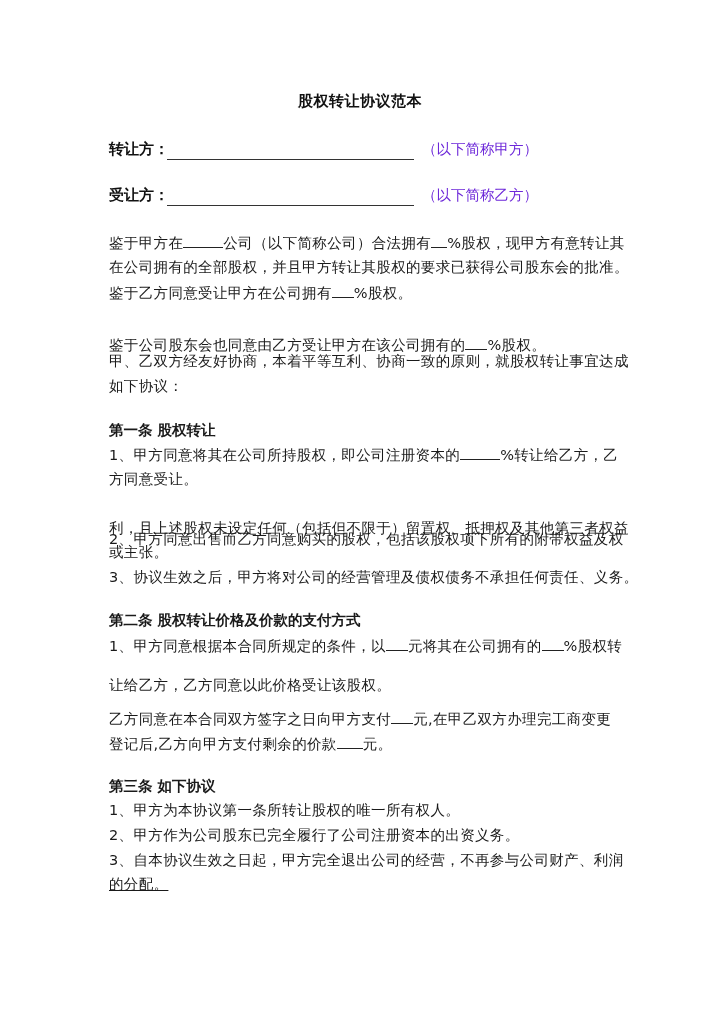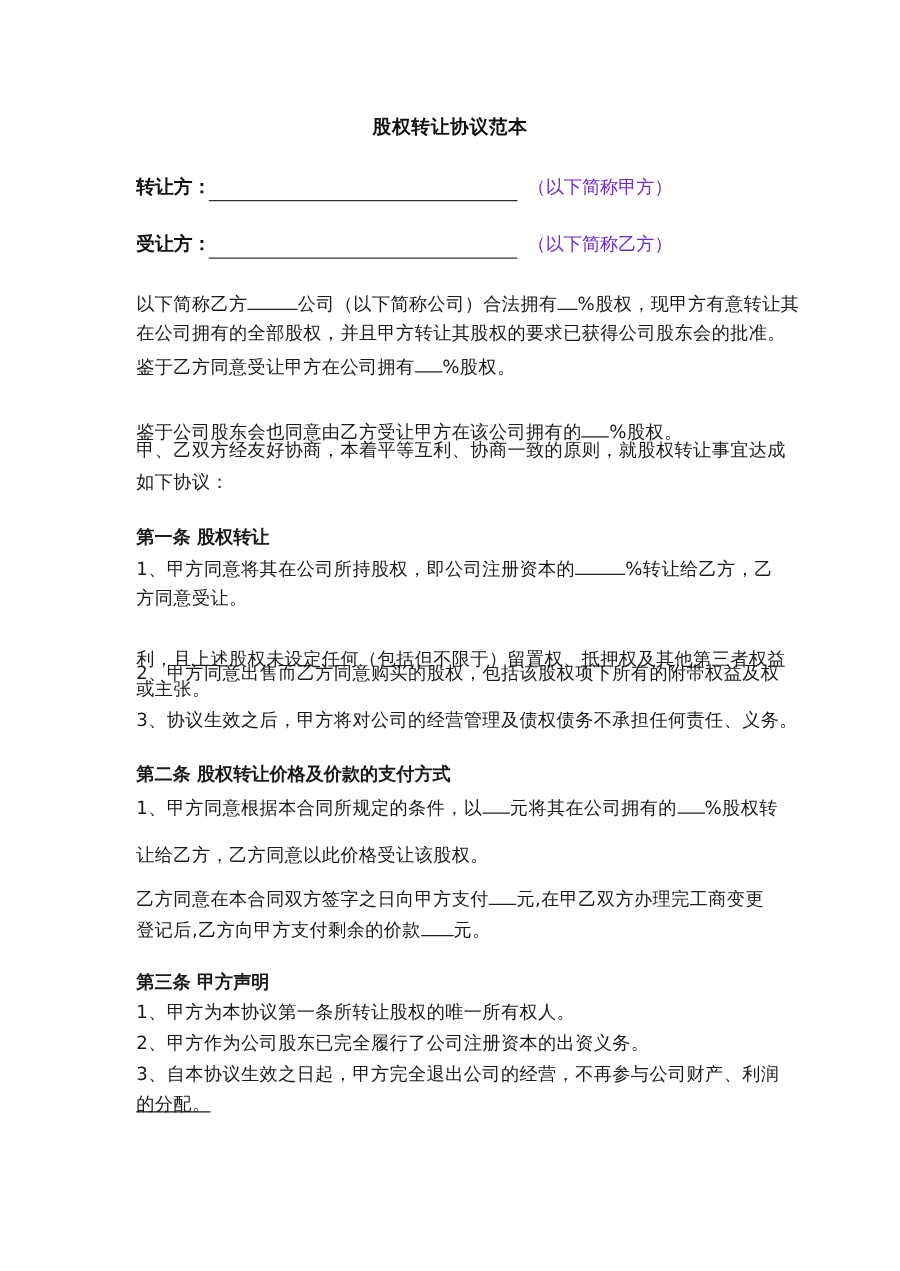--- a/index.html
+++ b/index.html
@@ -39,21 +39,21 @@
 
   <div class="party" style="top:138px;">
     <span class="lbl">转让方：</span><span class="blank"></span><span class="note">（以下简称甲方）</span>
   </div>
 
   <div class="party" style="top:184px;">
     <span class="lbl">受让方：</span><span class="blank"></span><span class="note">（以下简称乙方）</span>
   </div>
 
   <div class="line" style="top:231px;">
-    <span>以下简称乙方</span><span class="u" style="width:40px;"></span><span>公司（以下简称公司）合法拥有</span><span class="u" style="width:16px;"></span><span>%股权，现甲方有意转让其</span>
+    <span>鉴于甲方在</span><span class="u" style="width:40px;"></span><span>公司（以下简称公司）合法拥有</span><span class="u" style="width:16px;"></span><span>%股权，现甲方有意转让其</span>
   </div>
   <div class="line" style="top:256px;">在公司拥有的全部股权，并且甲方转让其股权的要求已获得公司股东会的批准。</div>
   <div class="line" style="top:281px;">
     <span>鉴于乙方同意受让甲方在公司拥有</span><span class="u" style="width:22px;"></span><span>%股权。</span>
   </div>
   <div class="line" style="top:305px;margin-top:28px;">
     <span>鉴于公司股东会也同意由乙方受让甲方在该公司拥有的</span><span class="u" style="width:22px;"></span><span>%股权。</span>
   </div>
 
   <div class="line" style="top:350px;">甲、乙双方经友好协商，本着平等互利、协商一致的原则，就股权转让事宜达成</div>
@@ -74,19 +74,19 @@
     <span>1、甲方同意根据本合同所规定的条件，以</span><span class="u" style="width:22px;"></span><span>元将其在公司拥有的</span><span class="u" style="width:22px;"></span><span>%股权转</span>
   </div>
   <div class="line" style="top:658px;margin-top:16px;">让给乙方，乙方同意以此价格受让该股权。</div>
   <div class="line" style="top:707px;">
     <span>乙方同意在本合同双方签字之日向甲方支付</span><span class="u" style="width:22px;"></span><span>元,在甲乙双方办理完工商变更</span>
   </div>
   <div class="line" style="top:732px;">
     <span>登记后,乙方向甲方支付剩余的价款</span><span class="u" style="width:26px;"></span><span>元。</span>
   </div>
 
-  <div class="line heading" style="top:775px;">第三条  甲方声明</div>
+  <div class="line heading" style="top:775px;">第三条  如下协议</div>
   <div class="line" style="top:799px;">1、甲方为本协议第一条所转让股权的唯一所有权人。</div>
   <div class="line" style="top:824px;">2、甲方作为公司股东已完全履行了公司注册资本的出资义务。</div>
   <div class="line" style="top:849px;">3、自本协议生效之日起，甲方完全退出公司的经营，不再参与公司财产、利润</div>
   <div class="line" style="top:873px;text-decoration:underline;">的分配。</div>
 
 </div>
 
 </body></html>

